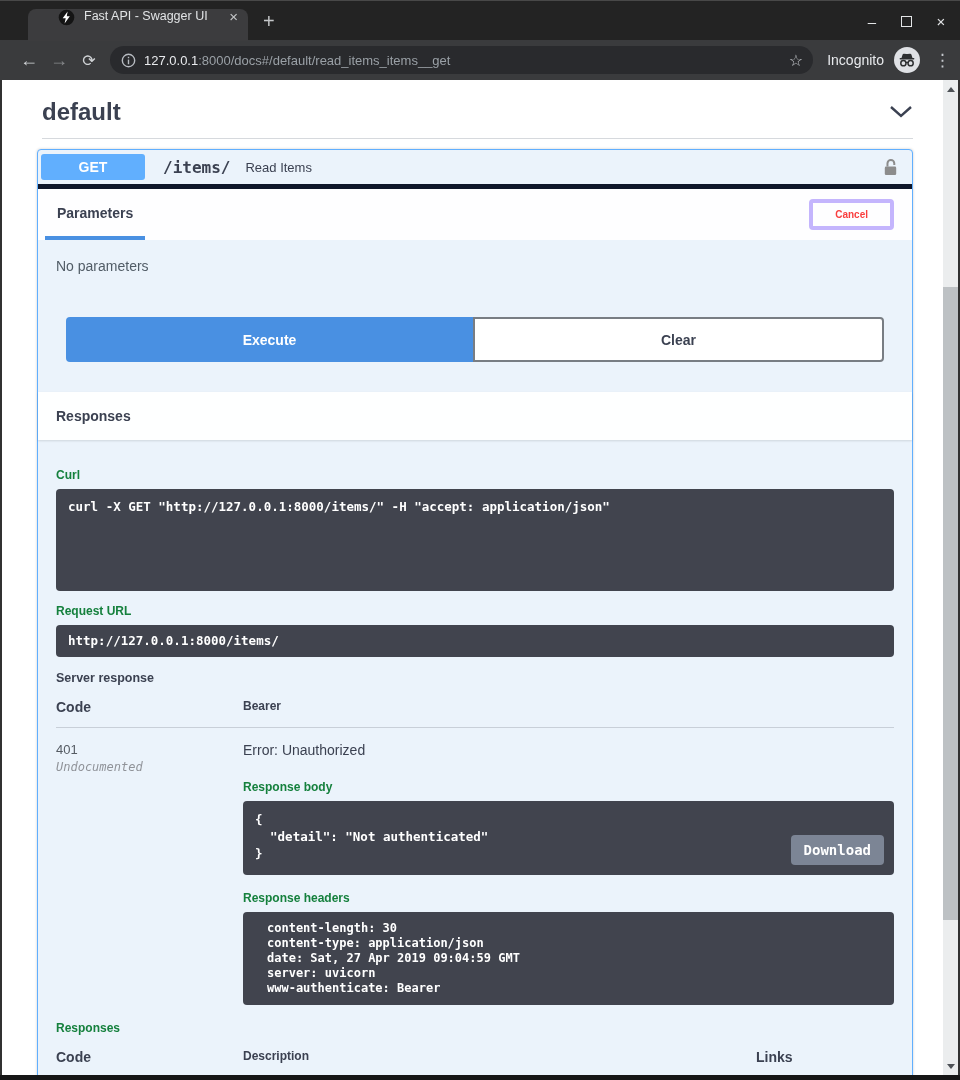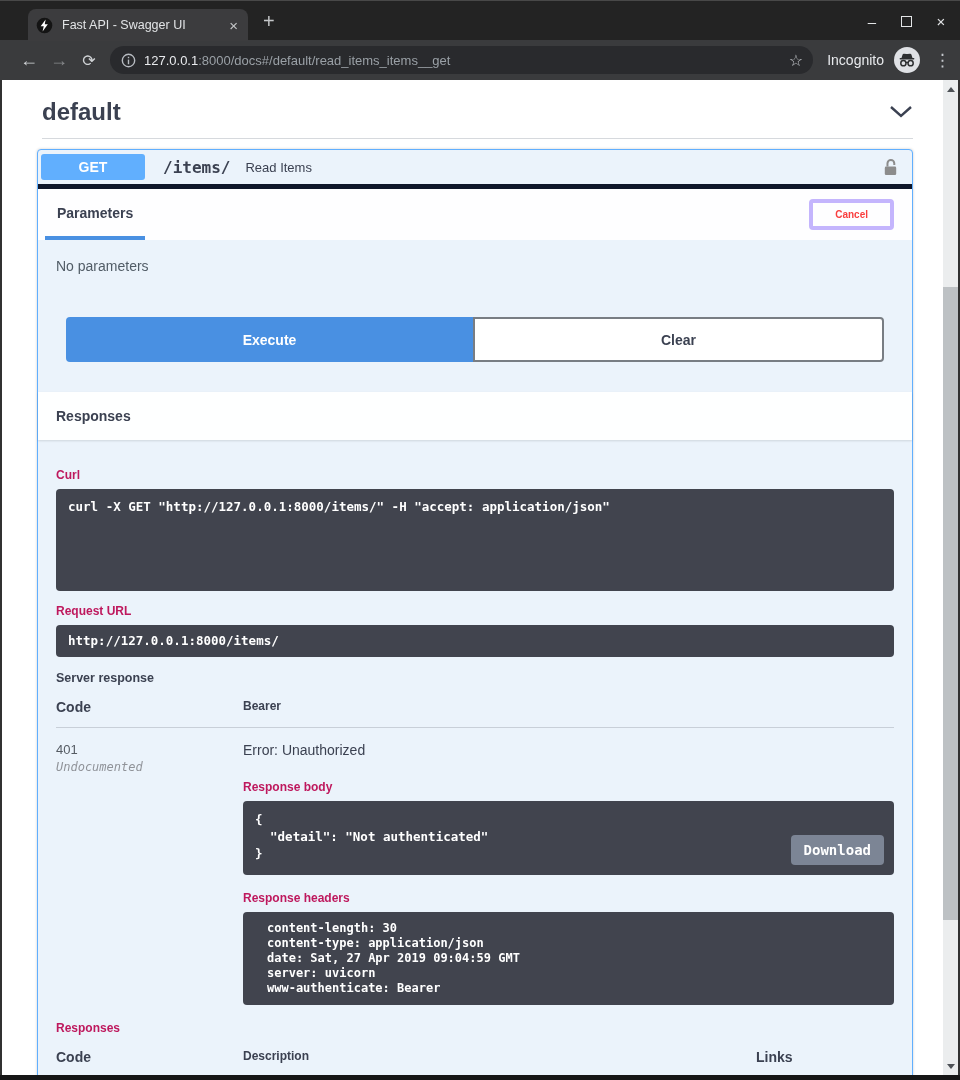--- a/index.html
+++ b/index.html
@@ -2,21 +2,21 @@
 <html><head>
 <meta charset="utf-8">
 <style>
   * { margin:0; padding:0; box-sizing:border-box; }
   html,body { width:960px; height:1080px; background:#000; }
   body { font-family:"Liberation Sans", sans-serif; }
   .window { width:960px; height:1080px; display:flex; flex-direction:column; background:#fff; overflow:hidden; position:relative; }
 
   
   .titlebar { height:40px; background:#232323; position:relative; flex:none; border-top:1px solid #484848; }
-  .tab { position:absolute; left:28px; top:8px; width:220px; height:32px; background:#3c3c3e; border-radius:8px 8px 0 0; display:flex; align-items:center; padding:0 10px 0 8px; }
+  .tab { position:absolute; left:28px; top:8px; width:220px; height:32px; background:#3c3c3e; border-radius:8px 8px 0 0; display:flex; padding:0 10px 0 30px; }
   .tab-title { color:#e2e4e6; font-size:12.5px; flex:1; margin-left:9px; white-space:nowrap; overflow:hidden; }
   .tab-close { color:#c4c6c8; font-size:15px; line-height:15px; cursor:default; }
   .newtab-btn { position:absolute; left:263px; top:9px; color:#c4c6c8; font-size:20px; font-weight:400; line-height:22px; }
   .win-controls { position:absolute; right:12px; top:0; height:40px; display:flex; align-items:center; gap:22px; }
   .win-btn { color:#e3e5e7; font-size:15px; line-height:15px; width:14px; text-align:center; }
   .maxi { width:11px; height:11px; border:1.5px solid #e3e5e7; }
   .favicon { width:17px; height:17px; flex:none; }
 
   .toolbar { height:40px; background:#3a3b3d; display:flex; align-items:center; padding:0 10px 0 14px; flex:none; }
   .nav-ico { font-size:18px; color:#cfd2d5; width:30px; text-align:center; flex:none; }
@@ -59,21 +59,21 @@
   .cancel-btn { margin-left:auto; background:transparent; border:4px solid #c4b5fd; color:#f93e3e; font-weight:bold; font-size:10px; font-family:inherit; padding:6px 22px; border-radius:4px; }
 
   .params-body { padding:18px 18px 30px; }
   .no-params { font-size:14px; color:#515c66; }
   .execute-row { display:flex; height:45px; margin:43px 10px 0; }
   .btn-execute { flex:1; background:#4990e2; color:#fff; border:none; font-family:inherit; font-weight:bold; font-size:14px; border-radius:4px 0 0 4px; }
   .btn-clear { flex:1; background:#fff; color:#3b4151; border:2px solid #787d83; font-family:inherit; font-weight:bold; font-size:14px; border-radius:0 4px 4px 0; }
 
   .resp-band { background:rgba(255,255,255,.94); padding:16px 18px; font-weight:bold; font-size:14px; color:#3b4151; box-shadow:0 1px 2px rgba(0,0,0,.12); }
   .resp-body { padding:28px 18px 24px; }
-  .block-label { font-size:12px; font-weight:bold; color:#be185d; }
+  .block-label { font-size:12px; font-weight:bold; color:#15803d; }
   .code-block { background:#41444e; border-radius:4px; color:#fff; font-family:"DejaVu Sans Mono", monospace; font-size:12.5px; font-weight:bold; padding:10px 12px; white-space:pre-wrap; word-break:break-all; margin-top:7px; }
   .curl-block { min-height:102px; }
   .url-block { min-height:32px; padding:8px 12px; }
   .lbl-mt { margin-top:13px; }
   .srv-label { margin-top:14px; font-size:12.5px; font-weight:bold; }
 
   .grid-2 { display:grid; grid-template-columns:187px 1fr; }
   .grid-3 { display:grid; grid-template-columns:187px 513px 1fr; }
   .tbl-head { padding-bottom:12px; border-bottom:1px solid rgba(59,65,81,.2); margin-top:14px; }
   .th-big { font-size:14px; font-weight:bold; color:#3b4151; }

